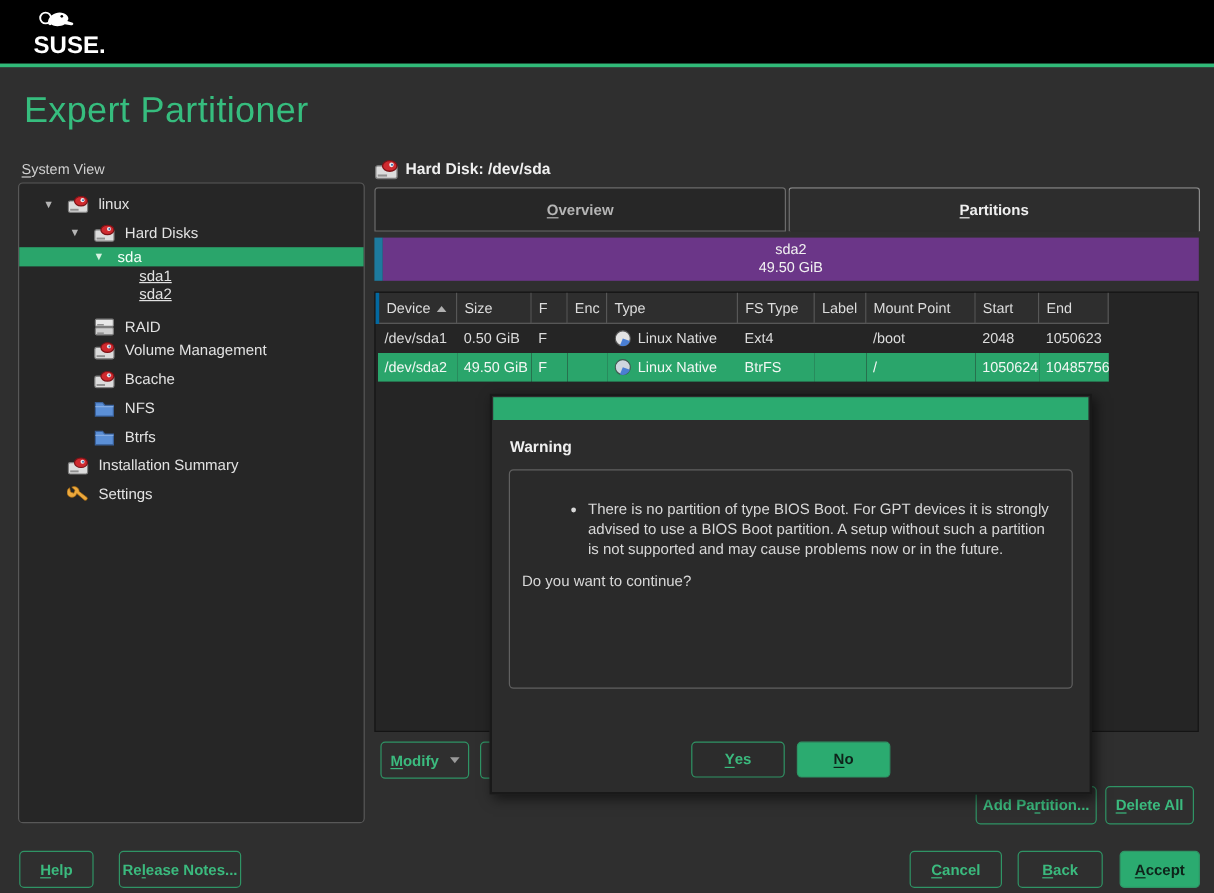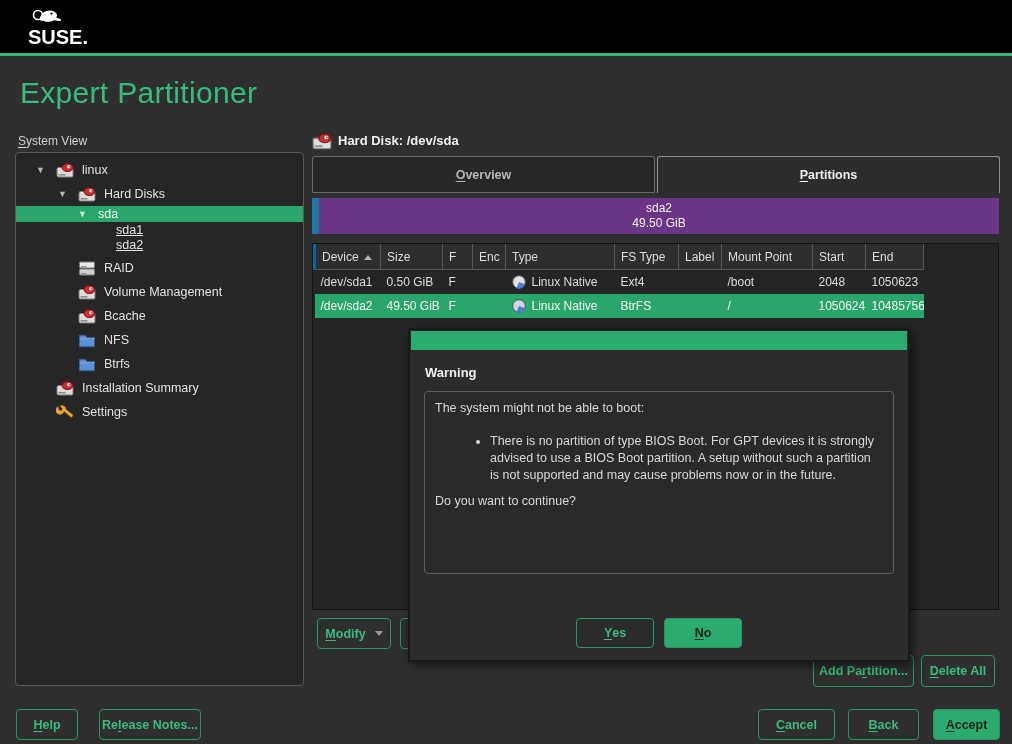--- a/index.html
+++ b/index.html
@@ -134,21 +134,21 @@
       <span>sda</span>
     </div>
 
     <div class="tree-item small lvl3">
       <span>sda1</span>
     </div>
     <div class="tree-item small lvl3">
       <span>sda2</span>
     </div>
 
-    <div class="tree-item lvl1" style="margin-top:4px;">
+    <div class="tree-item lvl1" style="margin-top:4px;align-items:flex-end;">
       <span class="exp"></span>
       <span class="ticon">
           <svg width="18" height="15" viewBox="0 0 18 15">
             <rect x="1.5" y="1" width="15" height="6" rx="1" fill="#e8e8e8" stroke="#7d7d7d"></rect>
             <rect x="1.5" y="8" width="15" height="6" rx="1" fill="#cfcfcf" stroke="#7d7d7d"></rect>
             <rect x="3" y="5" width="5.5" height="1.3" fill="#909090"></rect>
             <rect x="3" y="12" width="5.5" height="1.3" fill="#909090"></rect>
           </svg>
         </span>
       <span>RAID</span>
@@ -332,21 +332,20 @@
       <span class="caret"></span>
   </div>
   <div class="abs gbtn btn-hidden"></div>
   <div class="abs gbtn btn-addpart">Add Pa<u>r</u>tition...</div>
   <div class="abs gbtn btn-delall"><u>D</u>elete All</div>
 
   <div class="abs dialog">
     <div class="dlg-head" style="background: rgb(43, 171, 112);"></div>
     <div class="dlg-title">Warning</div>
     <div class="dlg-box">
-      <p>The system might not be able to boot:</p>
       <ul>
         <li>There is no partition of type BIOS Boot. For GPT devices it is strongly advised to use a BIOS Boot partition. A setup without such a partition is not supported and may cause problems now or in the future.</li>
       </ul>
       <p class="dlg-q">Do you want to continue?</p>
     </div>
     <div class="dlg-btns">
       <div class="gbtn"><u>Y</u>es</div>
       <div class="solidbtn" style="background: rgb(43, 171, 112);"><u>N</u>o</div>
     </div>
   </div>

